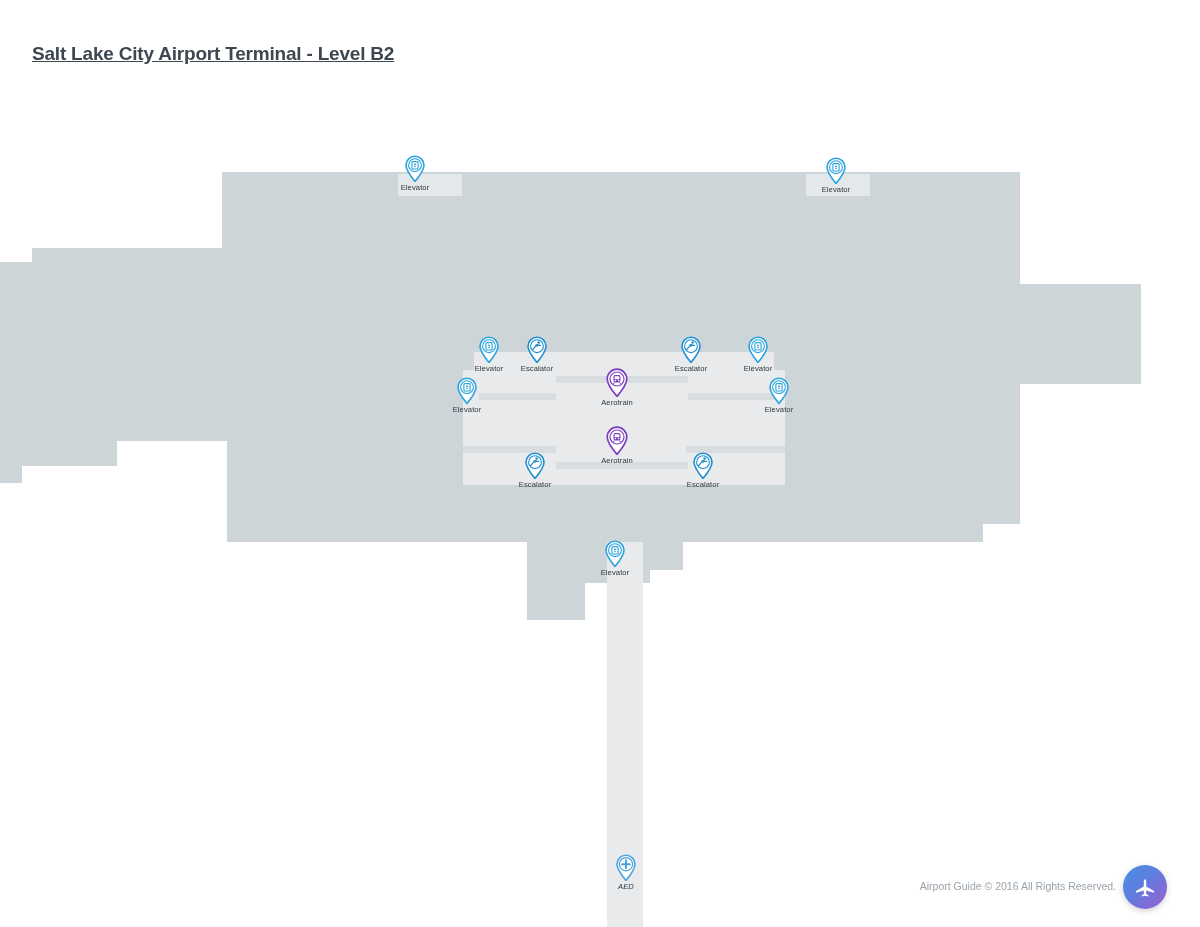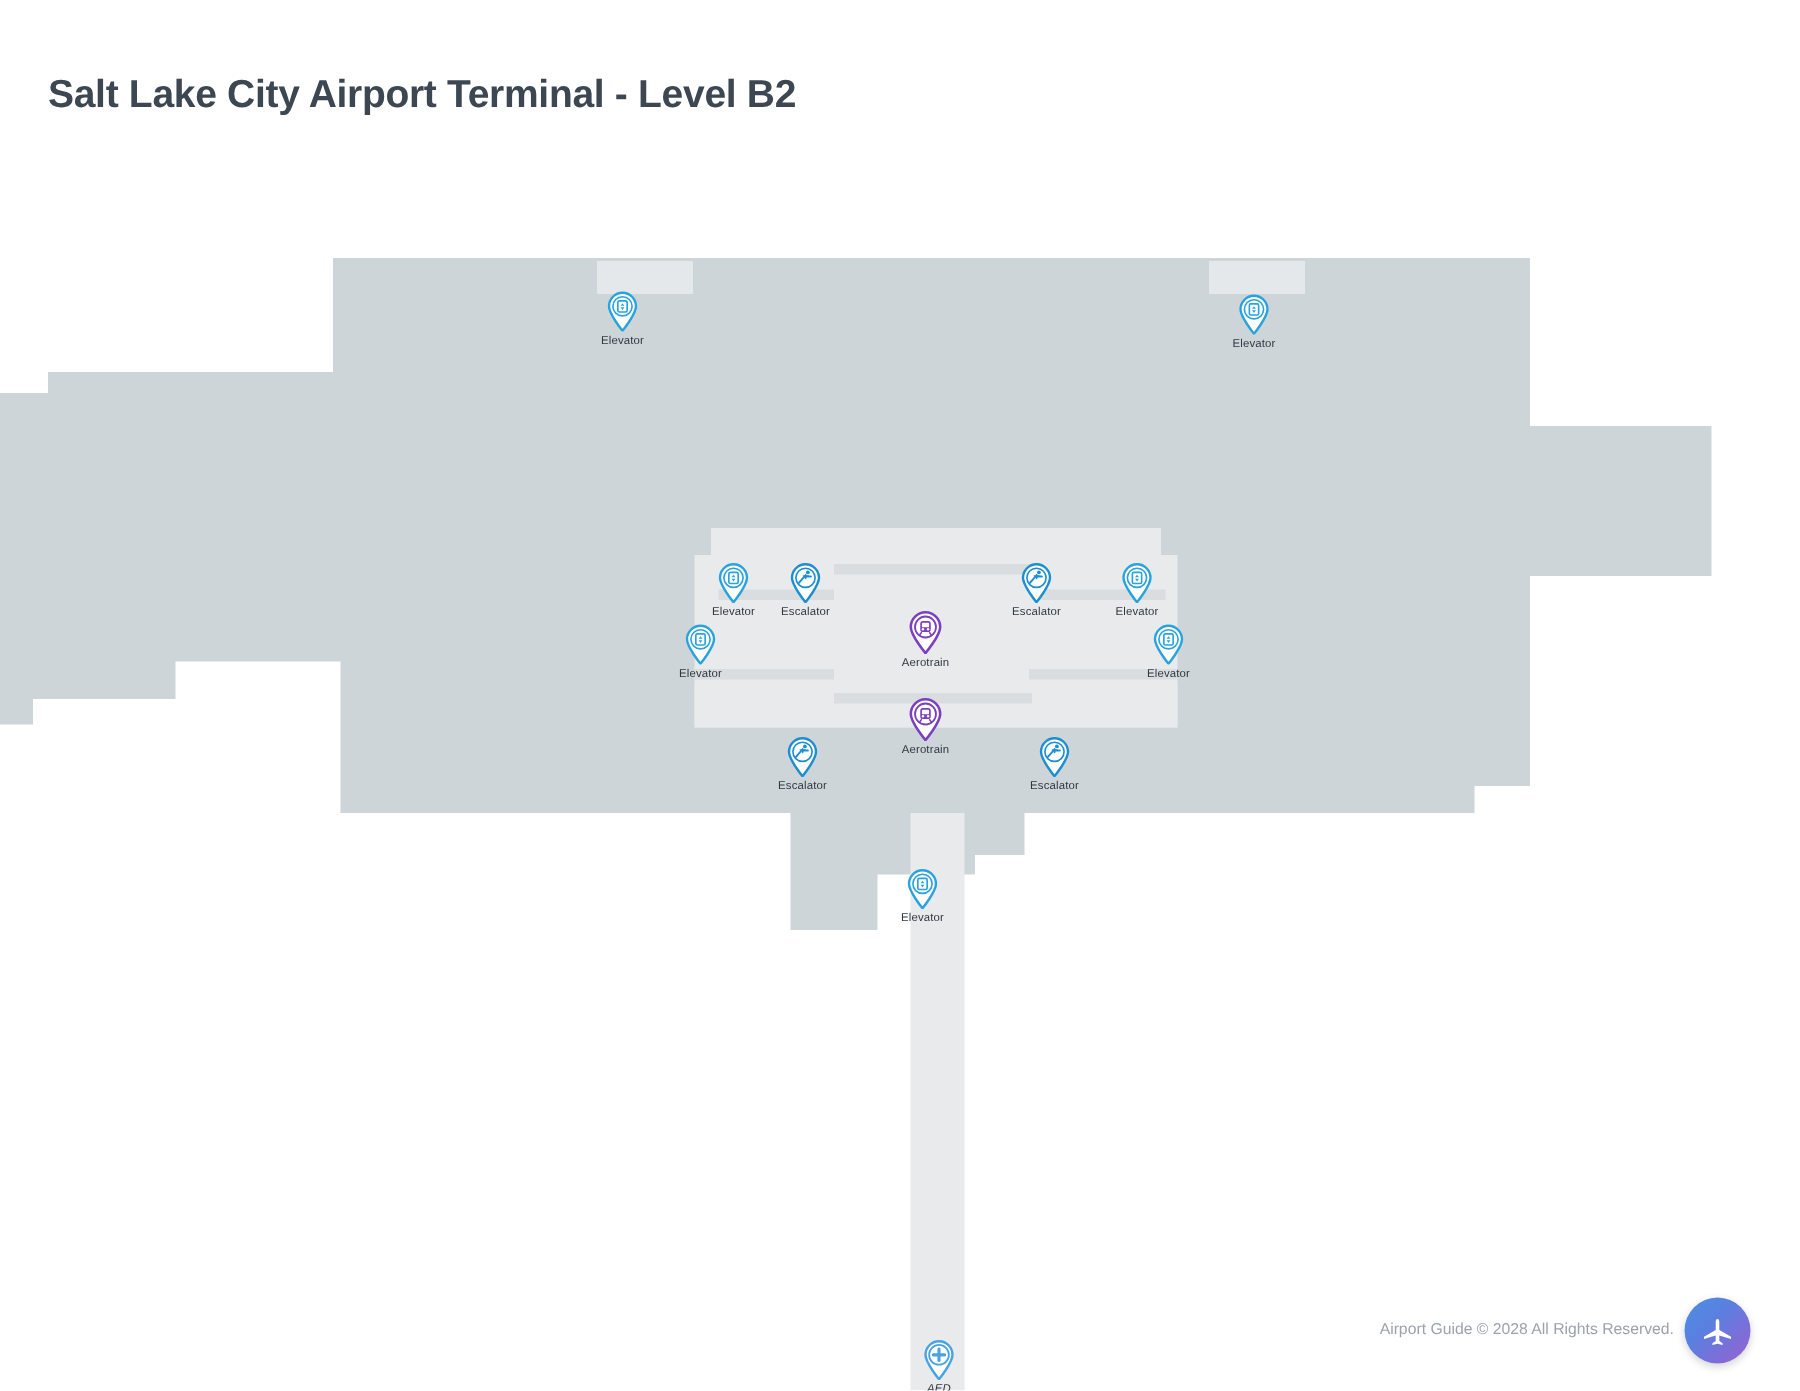--- a/index.html
+++ b/index.html
@@ -16,40 +16,40 @@
   #app {
     position: relative;
     width: 1200px;
     height: 927px;
     background: #ffffff;
   }
   #page-title {
     position: absolute;
     left: 32px;
     top: 30px;
-    font-size: 26px;
+    font-size: 19px;
     font-weight: bold;
     color: #3d4752;
     letter-spacing: -0.2px;
     white-space: nowrap;
+    text-decoration: underline;
   }
   #map-canvas {
     position: absolute;
     left: 0;
     top: 0;
     width: 1200px;
     height: 927px;
   }
   #marker-layer {
     position: absolute;
     left: 0;
     top: 0;
     width: 1200px;
     height: 752px;
-    margin-top: 39px;
   }
   .marker {
     position: absolute;
     transform: translate(-50%, 0);
     text-align: center;
     width: 90px;
     cursor: pointer;
   }
   .marker .pin {
     display: block;
@@ -343,21 +343,21 @@
           <path d="M11 26.5 C11 26.5 2 15.5 2 10.2 A9 9 0 1 1 20 10.2 C20 15.5 11 26.5 11 26.5 Z" fill="#ffffff" stroke="#4aa3e0" stroke-width="1.6"></path>
           <circle cx="11" cy="10.2" r="6.6" fill="none" stroke="#4aa3e0" stroke-width="1.2"></circle>
           <path d="M11 6.4 L11 14 M7.2 10.2 L14.8 10.2" stroke="#4aa3e0" stroke-width="2.1" stroke-linecap="round"></path>
         </svg>
       </span>
       <span class="mlabel">AED</span>
     </div>
 
   </div>
 
-  <div id="footer-note">Airport Guide © 2028 All Rights Reserved.</div>
+  <div id="footer-note">Airport Guide © 2016 All Rights Reserved.</div>
 
   <button id="fab" aria-label="Airport guide">
     <span>
       <svg width="24" height="24" viewBox="0 0 24 24" xmlns="http://www.w3.org/2000/svg">
         <path d="M21 16.1 L13.2 11.6 L13.2 6.2 C13.2 5.2 12.6 4.3 12 4.3 C11.4 4.3 10.8 5.2 10.8 6.2 L10.8 11.6 L3 16.1 L3 17.7 L10.8 15.4 L10.8 19 L8.6 20.5 L8.6 21.6 L12 20.8 L15.4 21.6 L15.4 20.5 L13.2 19 L13.2 15.4 L21 17.7 Z" fill="#ffffff"></path>
       </svg>
     </span>
   </button>
 
 </div>

